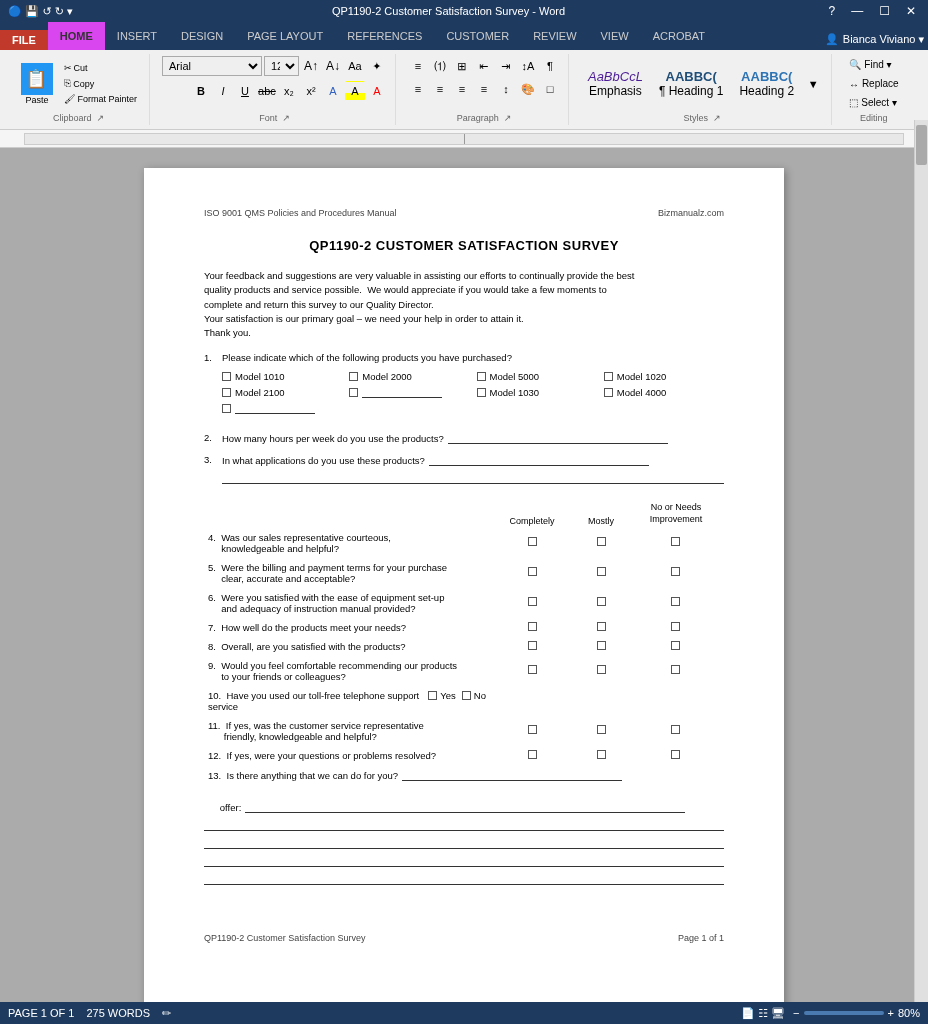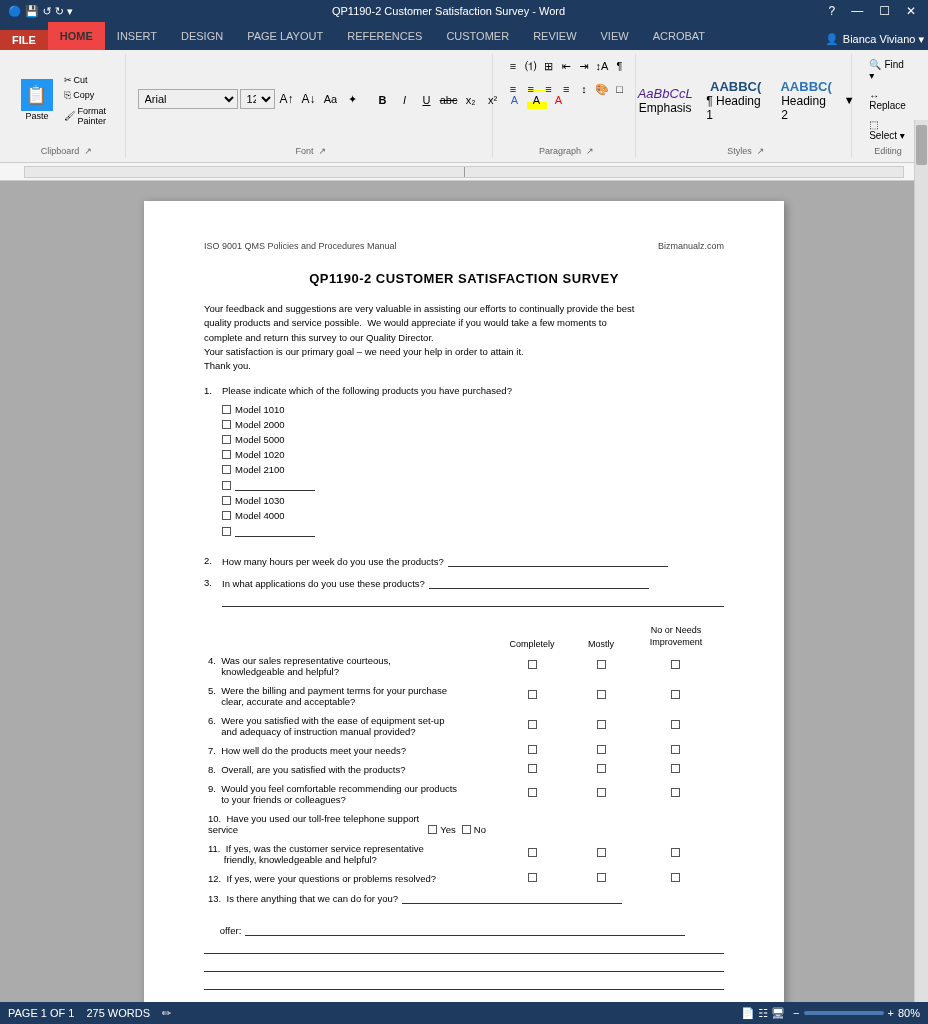--- a/index.html
+++ b/index.html
@@ -26,21 +26,21 @@
     .ribbon-tabs { display: flex; background: #1e3a5f; height: 28px; align-items: flex-end; }
     .ribbon-tab {
       padding: 4px 12px;
       font-size: 11px;
       color: #ccc;
       cursor: pointer;
       height: 100%;
       display: flex;
       align-items: center;
     }
-    .ribbon-tab.active { background: #ef4444; color: #333; font-weight: bold; }
+    .ribbon-tab.active { background: #d946ef; color: #333; font-weight: bold; }
     .file-tab { background: #c0392b; color: white; padding: 4px 12px; font-size: 11px; font-weight: bold; cursor: pointer; display: flex; align-items: center; }
 
     .ribbon-content { display: flex; padding: 4px 8px; gap: 4px; align-items: stretch; background: #f0f0f0; min-height: 70px; }
     .ribbon-group {
       display: flex;
       flex-direction: column;
       align-items: center;
       border-right: 1px solid #ddd;
       padding: 2px 8px;
       min-width: 50px;
@@ -155,21 +155,21 @@
     .underline-field {
       display: inline-block;
       border-bottom: 1px solid #333;
       min-width: 200px;
       height: 12px;
       vertical-align: bottom;
     }
 
     .model-grid {
       display: grid;
-      grid-template-columns: repeat(1, 1fr);
+      grid-template-columns: repeat(4, 1fr);
       gap: 4px 7px;
       margin: 8px 0 8px 0;
       font-size: 9.5px;
     }
     .model-item { display: flex; align-items: center; gap: 4px; }
     .checkbox {
       width: 9px;
       height: 9px;
       border: 1px solid #555;
       display: inline-block;
@@ -194,21 +194,21 @@
       vertical-align: middle;
       font-size: 9.5px;
     }
     .rating-table td.check-cell {
       text-align: center;
     }
     .rating-table .q-label {
       width: 55%;
     }
 
-    .yes-no-row { display: flex; align-items: flex-end; gap: 6px; font-size: 9.5px; }
+    .yes-no-row { display: flex; align-items: flex-start; gap: 6px; font-size: 9.5px; }
     .yes-no-option { display: flex; align-items: center; gap: 3px; }
 
     .long-underline {
       display: block;
       border-bottom: 1px solid #333;
       margin: 4px 0;
       height: 14px;
       width: 100%;
     }
 
@@ -320,21 +320,21 @@
         <div class="small-btns">
           <div class="small-btn"><span>✂</span> Cut</div>
           <div class="small-btn"><span>⎘</span> Copy</div>
           <div class="small-btn"><span>🖌</span> Format Painter</div>
         </div>
       </div>
       <div class="ribbon-group-label">Clipboard &nbsp;↗</div>
     </div>
 
     <div class="ribbon-group" style="min-width:170px;">
-      <div style="flex:1; display:flex; flex-direction:row; gap:10px; width:100%;">
+      <div style="flex:1; display:flex; flex-direction:column; gap:3px; width:100%;align-items:flex-end;">
         <div class="font-row">
           <select class="font-select">
             <option>Arial</option>
           </select>
           <select class="size-select">
             <option>12</option>
           </select>
           <button class="icon-btn" style="font-size:12px;">A↑</button>
           <button class="icon-btn" style="font-size:12px;">A↓</button>
           <button class="icon-btn" style="font-size:11px;">Aa</button>

